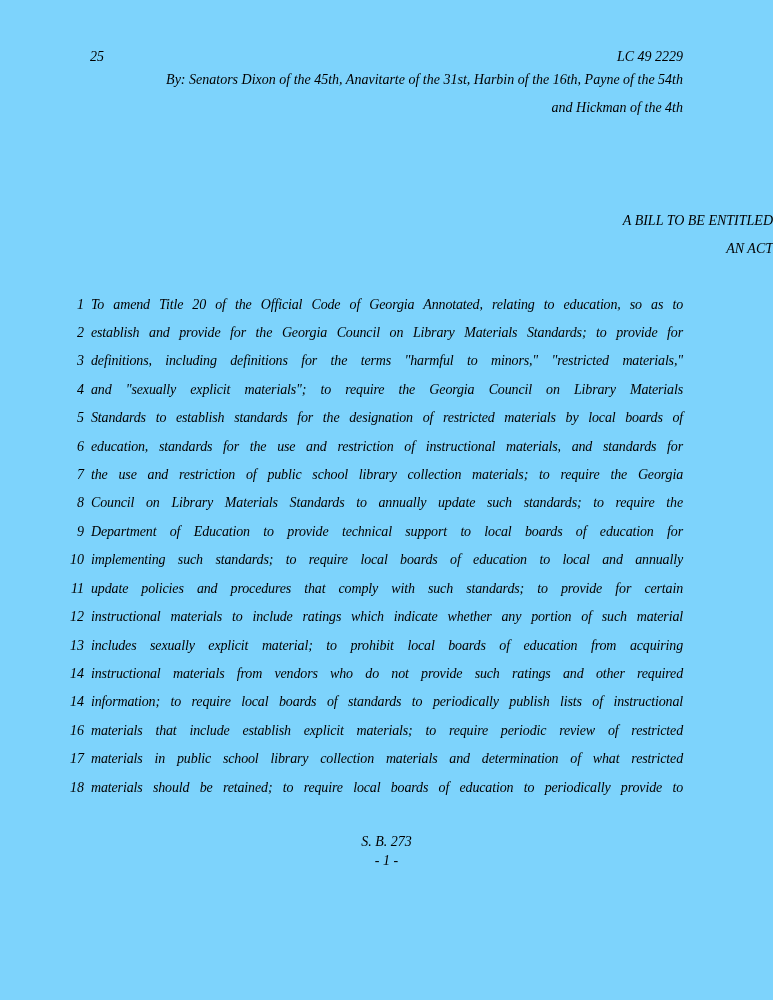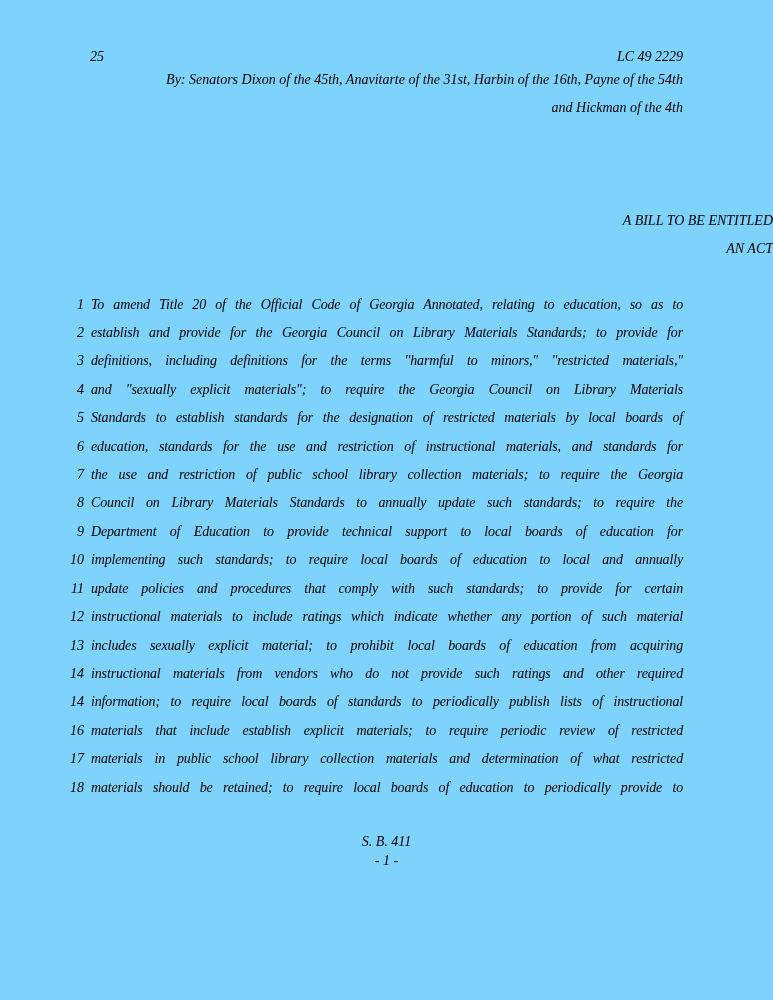--- a/index.html
+++ b/index.html
@@ -156,17 +156,17 @@
     <span class="num">17</span>
     <span class="txt">materials in public school library collection materials and determination of what restricted</span>
   </div>
       <div class="line">
     <span class="num">18</span>
     <span class="txt">materials should be retained; to require local boards of education to periodically provide to</span>
   </div>
     </div>
 
   <div class="footer">
-    <div>S. B. 411</div>
+    <div>S. B. 273</div>
     <div>- 1 -</div>
   </div>
 
 </div>
 
 </body></html>

